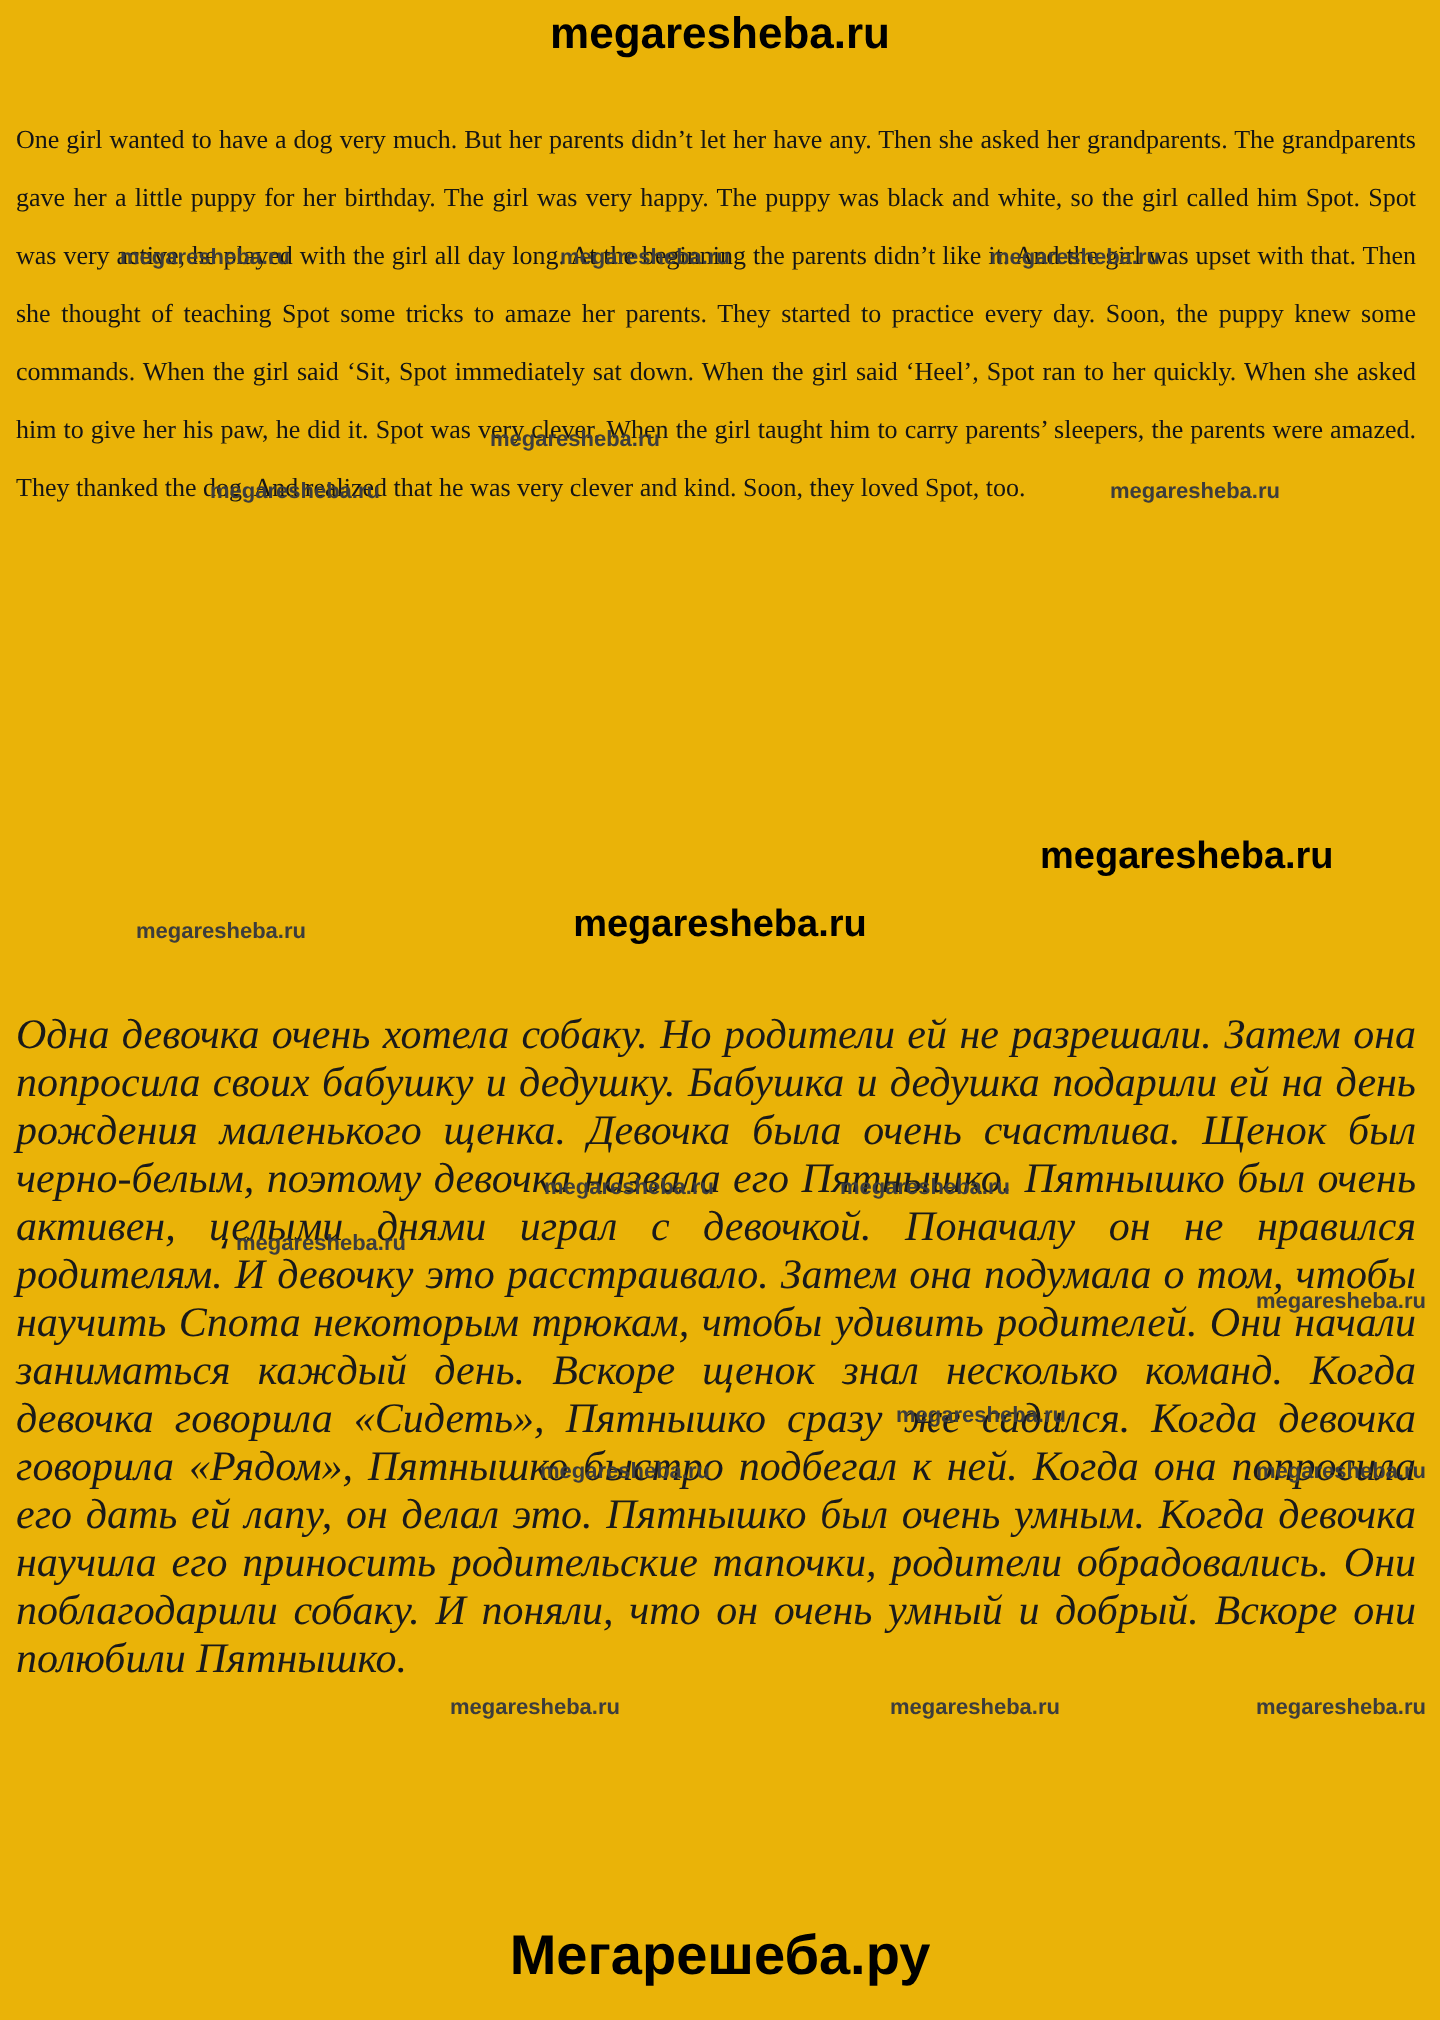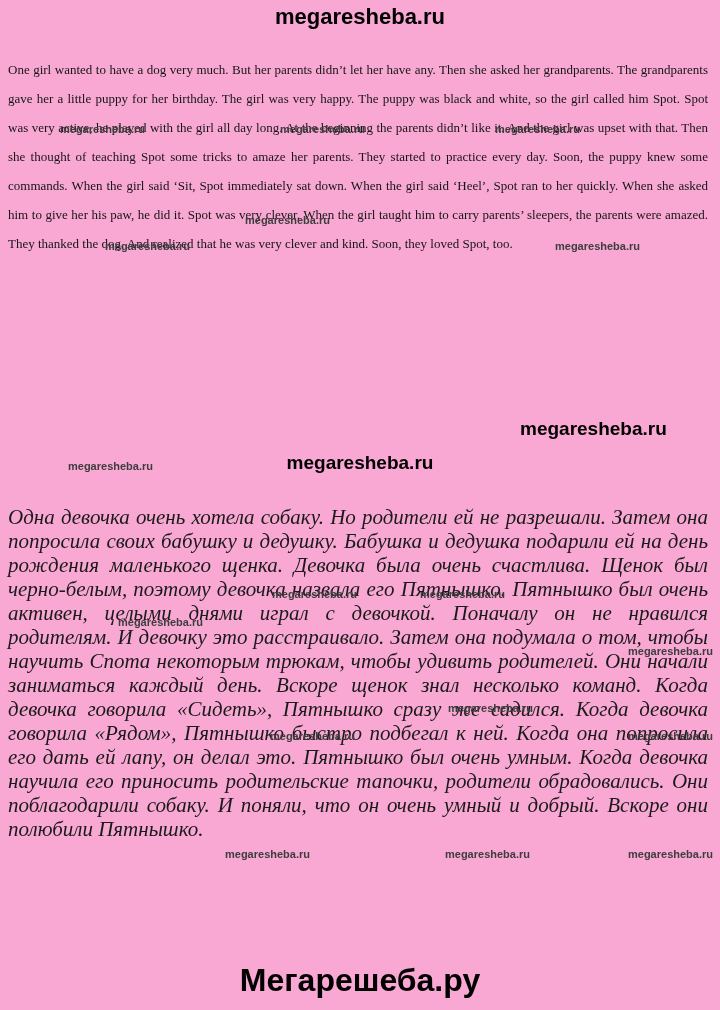--- a/index.html
+++ b/index.html
@@ -4,21 +4,21 @@
 <style>
   html, body {
     margin: 0;
     padding: 0;
     background: #ffffff;
   }
   .page {
     position: relative;
     width: 720px;
     height: 1010px;
-    background: #f9a8d4;
+    background: #eab308;
     overflow: hidden;
     font-family: "Liberation Serif", serif;
     color: #111111;
   }
   .site-header {
     position: absolute;
     top: 4px;
     left: 0;
     width: 100%;
     text-align: center;
@@ -78,21 +78,21 @@
     color: #000000;
   }
   .footer-title {
     position: absolute;
     top: 962px;
     left: 0;
     width: 100%;
     text-align: center;
     font-family: "Liberation Sans", sans-serif;
     font-weight: bold;
-    font-size: 32px;
+    font-size: 28px;
     color: #000000;
   }
 </style>
 </head>
 <body>
 
 <div class="page">
 
   <div class="site-header">megaresheba.ru</div>
 

